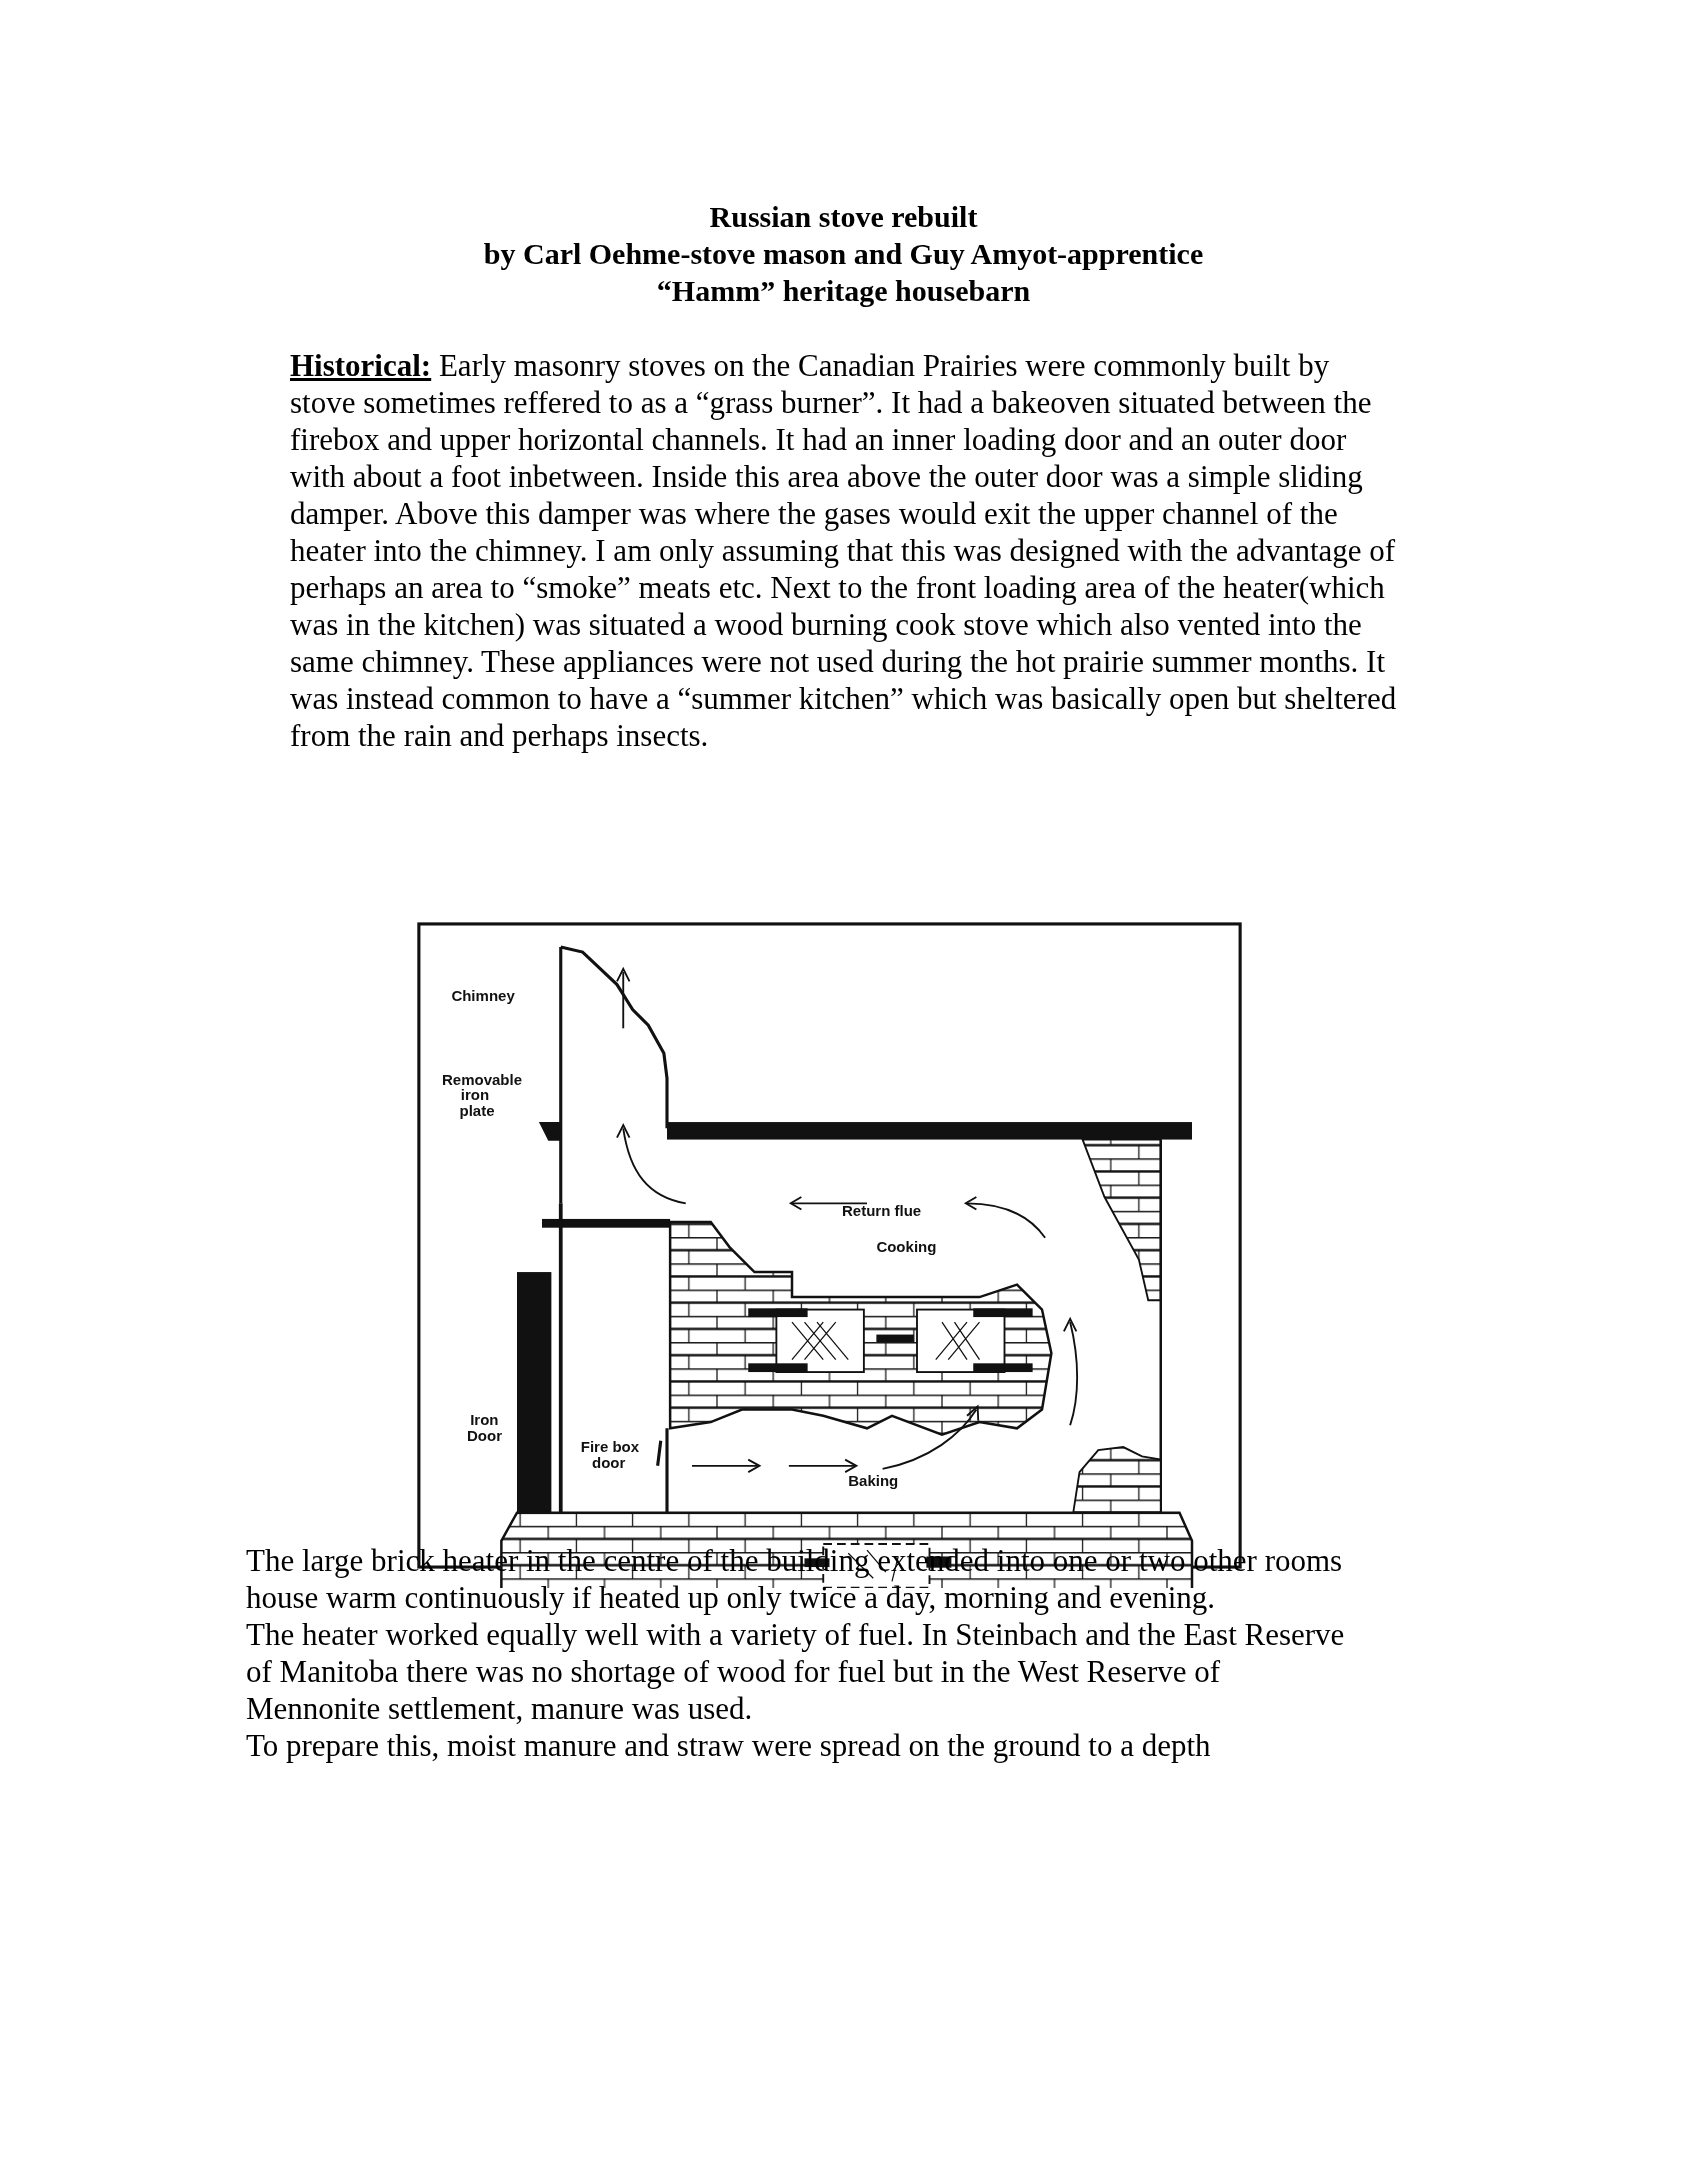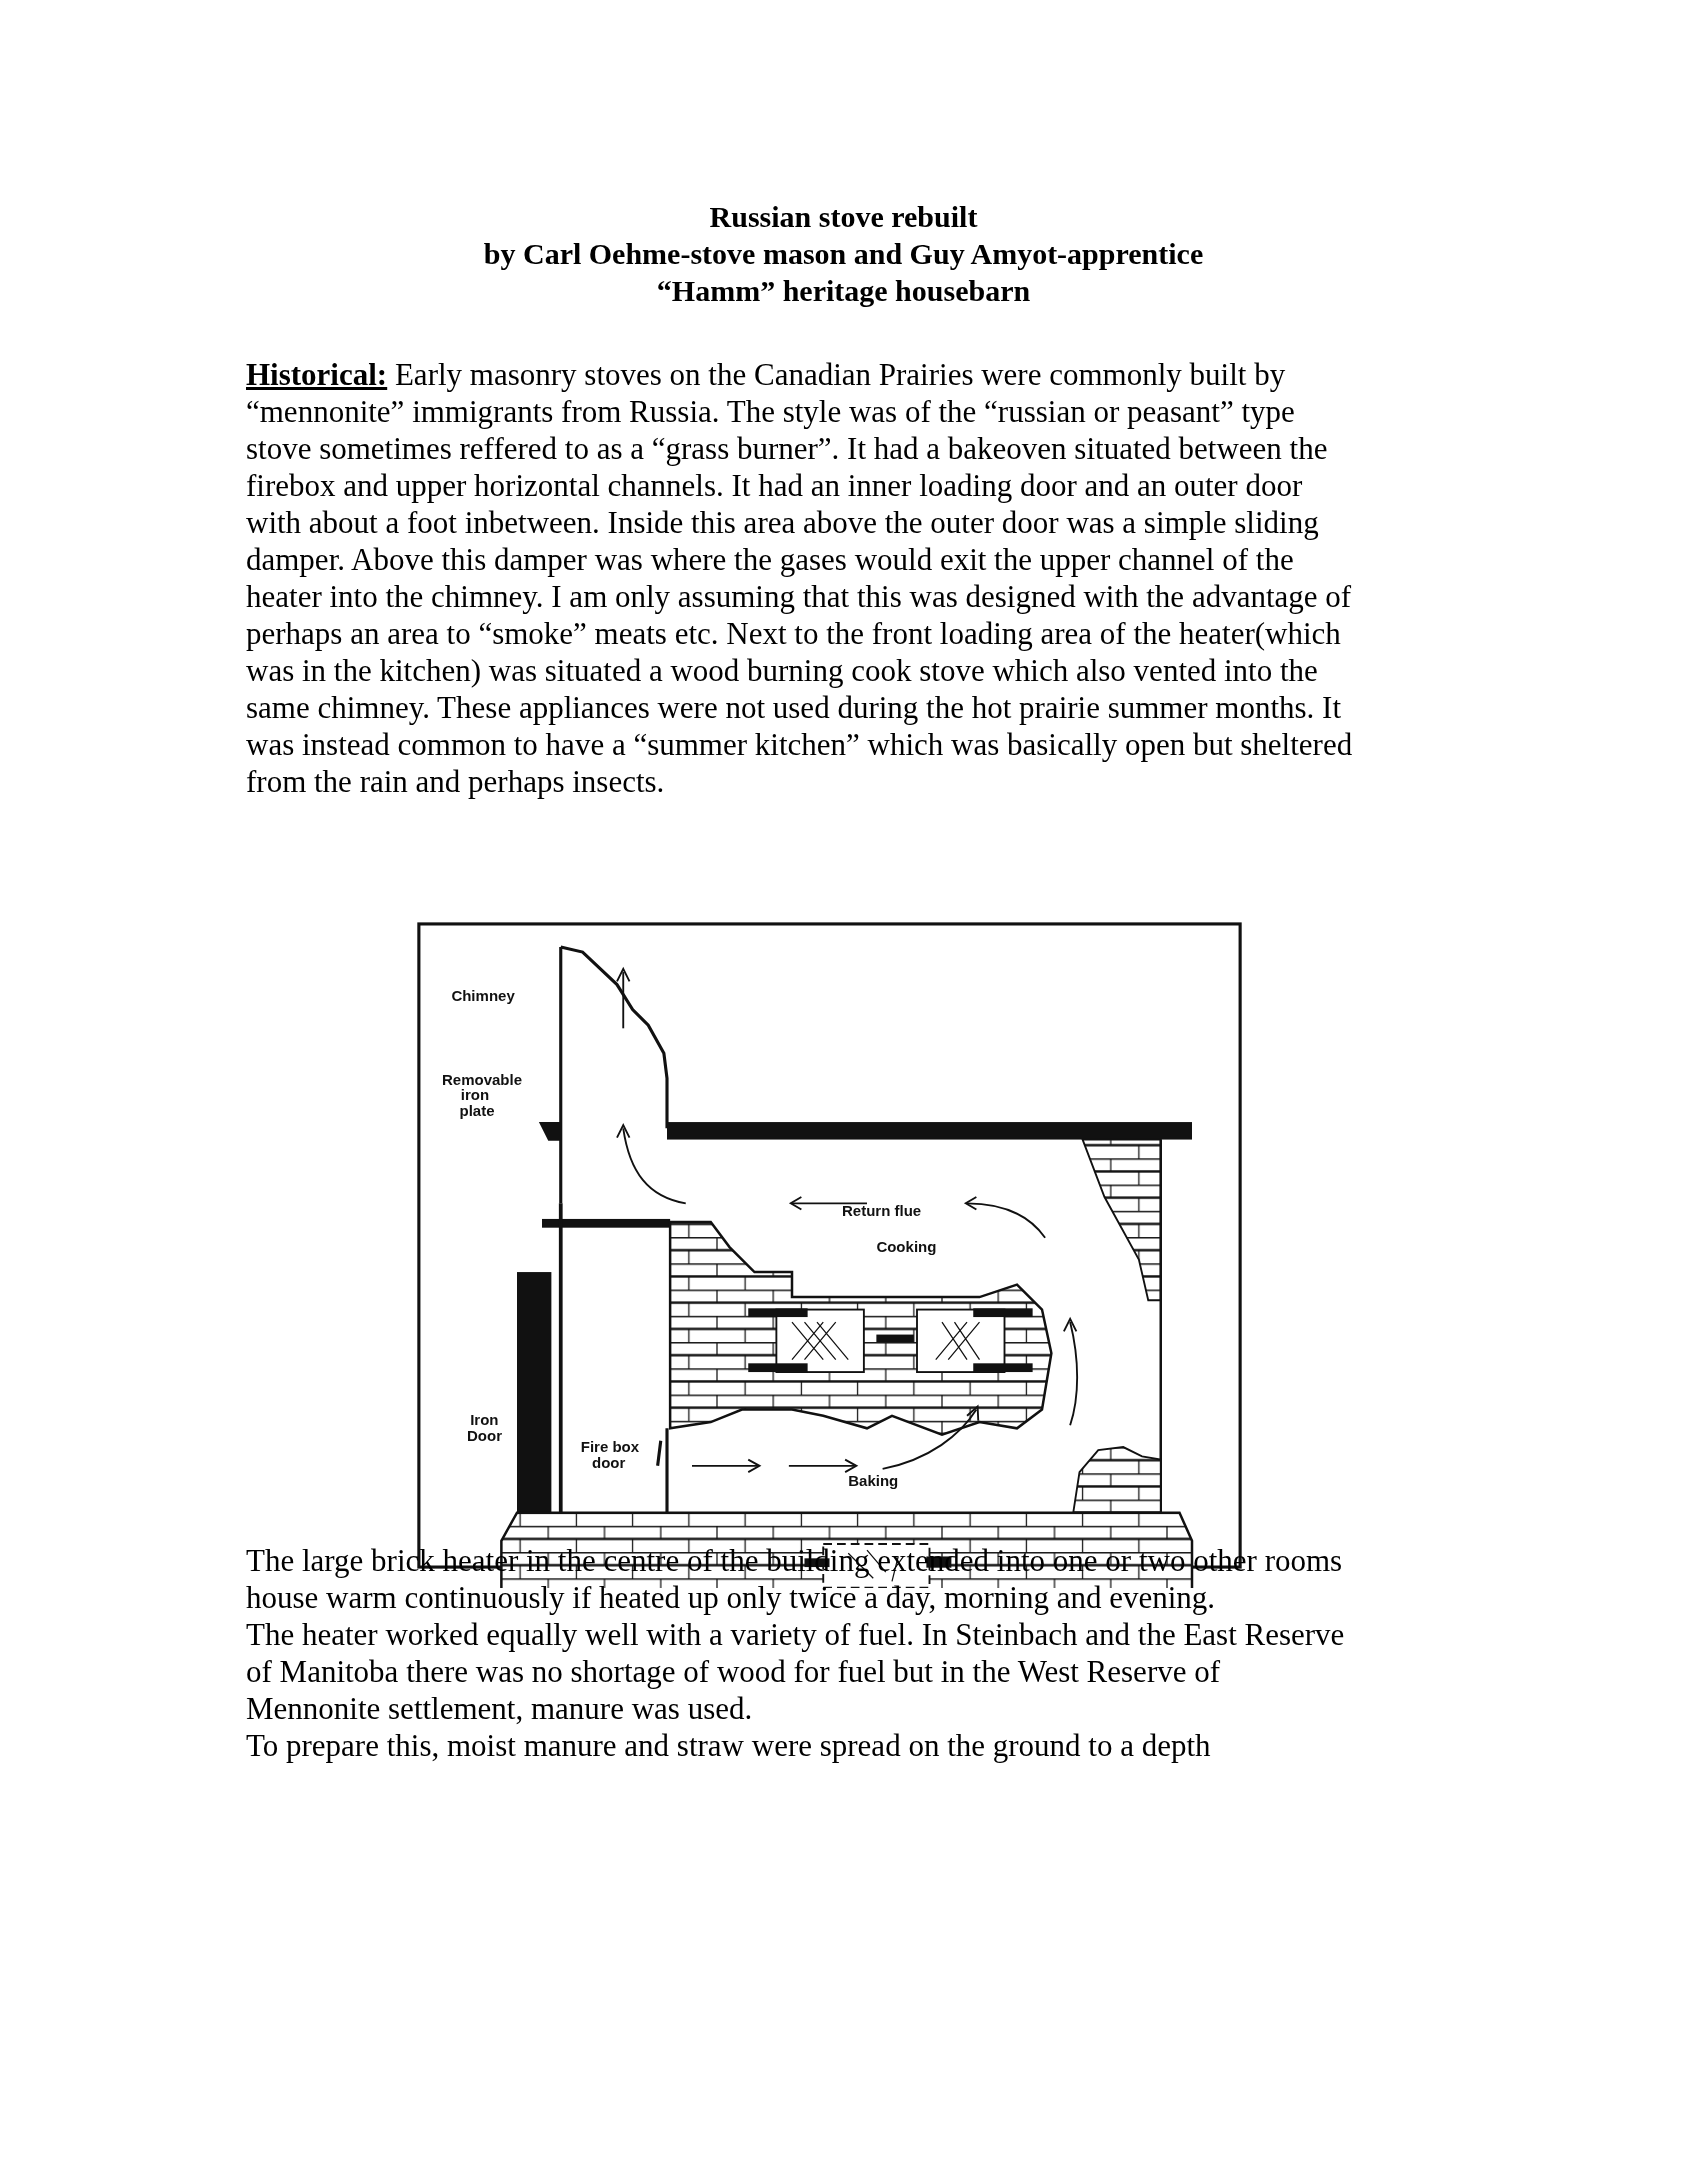--- a/index.html
+++ b/index.html
@@ -4,38 +4,37 @@
 <style>
   html, body { margin:0; padding:0; background:#fff; }
   body { width:1687px; height:2183px; position:relative; overflow:hidden; color:#000;
          font-family:"Liberation Serif", "DejaVu Serif", serif; }
   .title-block { position:absolute; left:0; width:1687px; top:198px; text-align:center;
                  font-weight:bold; font-size:30px; line-height:37px; }
   .title-block div { white-space:nowrap; }
   .para { position:absolute; left:246px; width:1204px; font-size:31px; line-height:37px; }
   .para .line { white-space:nowrap; display:block; }
   .lbl { font-weight:bold; text-decoration:underline; text-decoration-thickness:2.6px; }
-  #p1 { top:356px; }
+  #p1 { top:347px;margin-left:44px; }
   #p2 { top:1542px; }
   .figure { position:absolute; left:417px; top:903px; width:825px; height:685px; }
   .figure svg { width:100%; height:100%; display:block; }
   .dlabel { font-family:"Liberation Sans","DejaVu Sans",sans-serif; font-weight:bold; font-size:24px; fill:#111; }
 </style>
 </head>
 <body>
 
 <div class="title-block">
   <div>Russian stove rebuilt</div>
   <div>by Carl Oehme-stove mason and Guy Amyot-apprentice</div>
   <div>“Hamm” heritage housebarn</div>
 </div>
 
 <div class="para" id="p1">
   <span class="line"><span class="lbl">Historical:</span><span> Early masonry stoves on the Canadian Prairies were commonly built by</span></span>
-  <span class="line">“mennonite” immigrants from Russia.  The style was of the “russian or peasant” type</span>
   <span class="line">stove sometimes reffered to as a “grass burner”.  It had a bakeoven situated between the</span>
   <span class="line">firebox and upper horizontal channels.  It had an inner loading door and an outer door</span>
   <span class="line">with about a foot inbetween.  Inside this area above the outer door was a simple sliding</span>
   <span class="line">damper.  Above this damper was where the gases would exit the upper channel of the</span>
   <span class="line">heater into the chimney.  I am only assuming that this was designed with the advantage of</span>
   <span class="line">perhaps an area to “smoke” meats etc. Next to the front loading area of the heater(which</span>
   <span class="line">was in the kitchen) was situated a wood burning cook stove which also vented into the</span>
   <span class="line">same chimney.  These appliances were not used during the hot prairie summer months.  It</span>
   <span class="line">was instead common to have a “summer kitchen” which was basically open but sheltered</span>
   <span class="line">from the rain and perhaps insects.</span>

